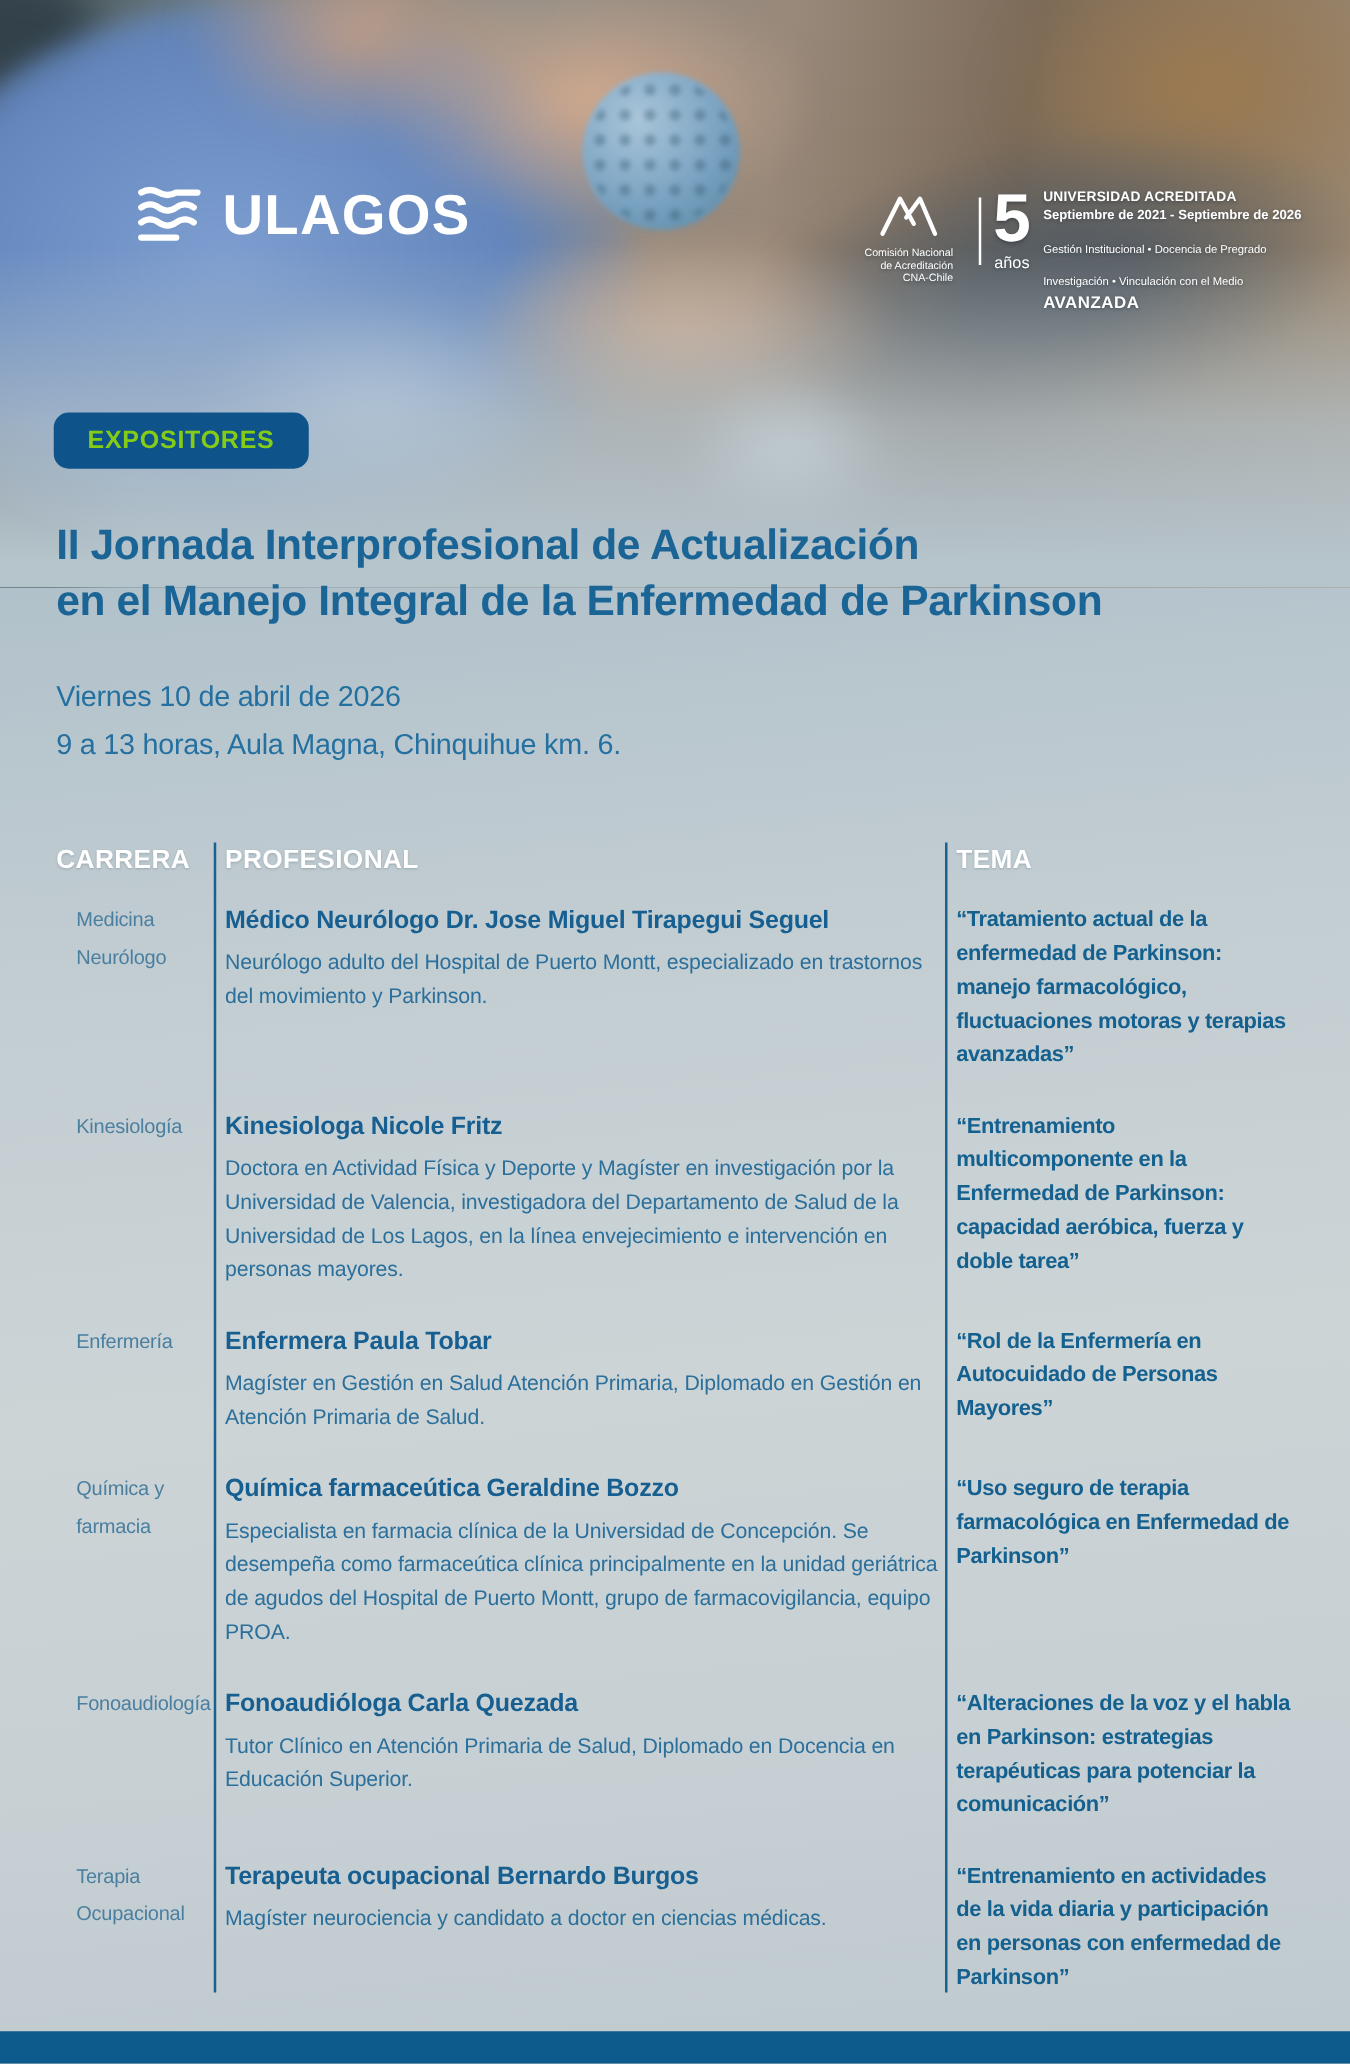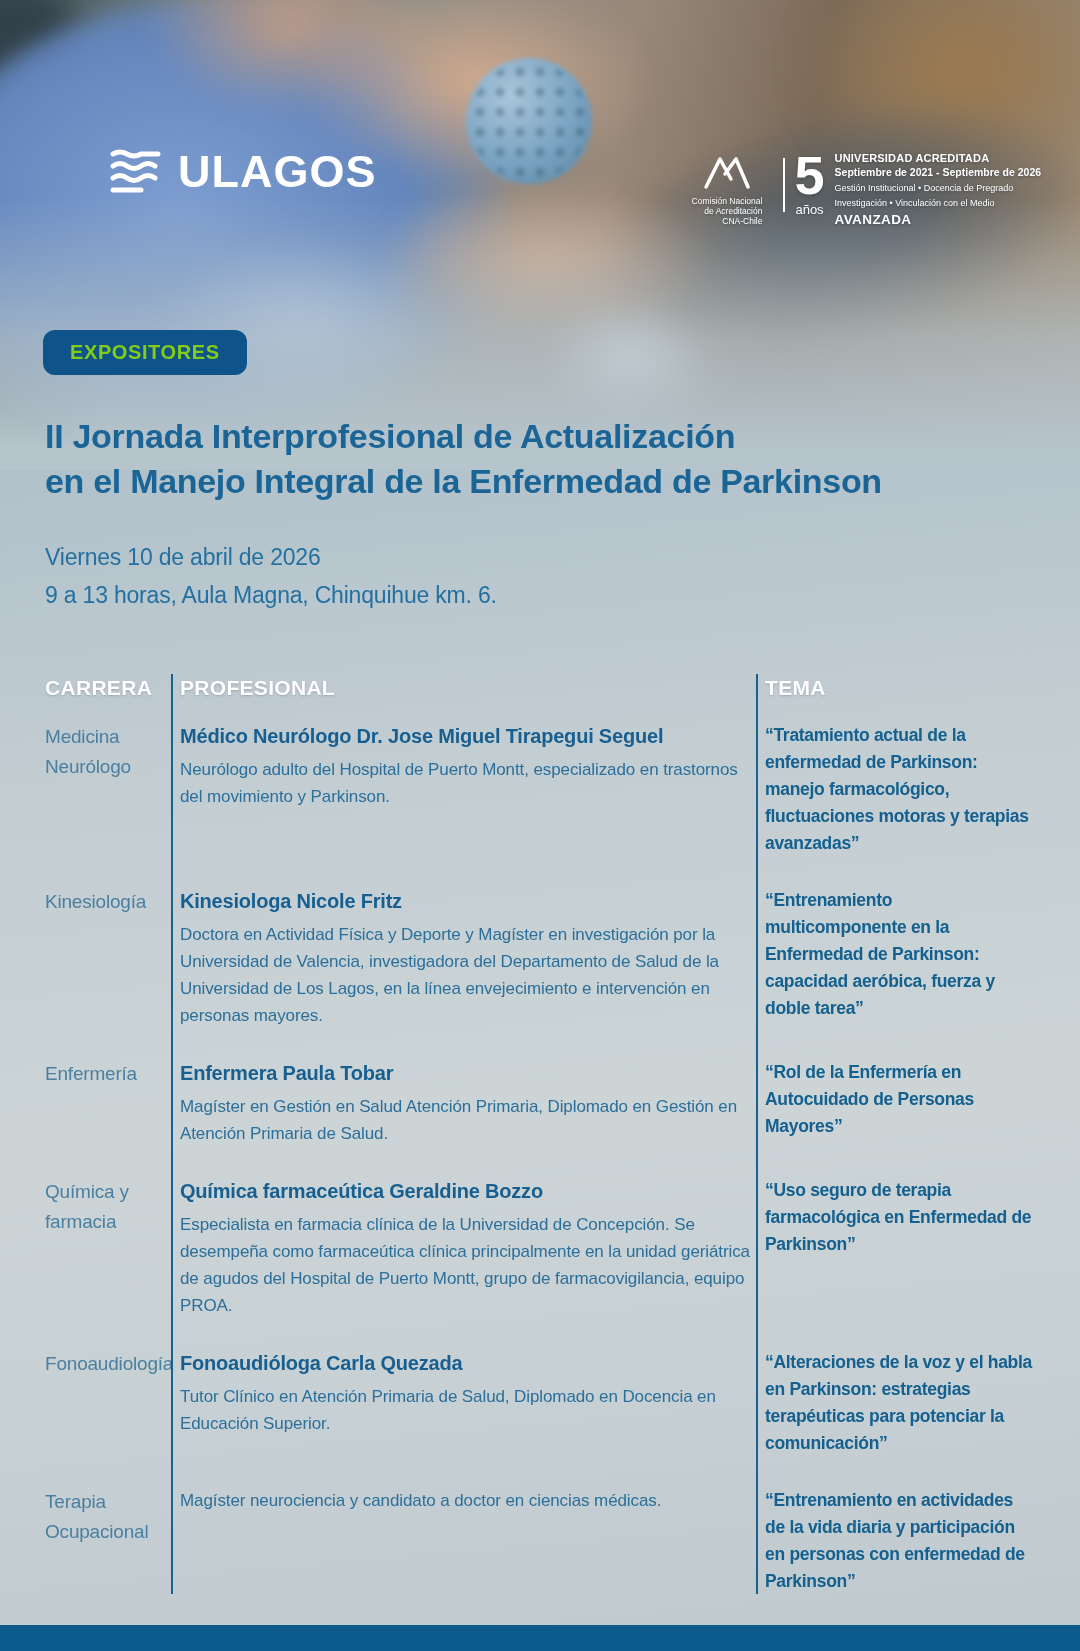--- a/index.html
+++ b/index.html
@@ -43,41 +43,41 @@
     text-shadow:0 1px 3px rgba(30,40,50,.45); }
   .cna { display:flex; flex-direction:column; align-items:center; width:92px; margin-top:6px; }
   .cna-lines { font-size:8.5px; line-height:10px; text-align:right; margin-top:2px; }
   .acc-sep { width:1.5px; height:54px; background:#ffffff; margin-top:8px; }
   .acc-num { display:flex; flex-direction:column; align-items:center; margin-top:2px; }
   .num5 { font-size:54px; font-weight:700; line-height:46px; }
   .anios { font-size:13px; margin-top:4px; }
   .acc-text { display:flex; flex-direction:column; margin-top:2px; }
   .acc-title { font-size:11px; font-weight:800; letter-spacing:.2px; }
   .acc-period { font-size:10.5px; font-weight:700; margin-top:2px; }
-  .acc-line { font-size:9px; margin-top:5px; }
+  .acc-line { font-size:9px; margin-top:16px; }
   .acc-level { font-size:13.5px; font-weight:800; margin-top:4px; letter-spacing:.4px; }
 
   
   .expositores { position:absolute; left:43px; top:330px; background:#0e548a; color:#84cc16;
     font-size:20px; font-weight:700; letter-spacing:.6px; padding:11px 27px; border-radius:12px; }
 
   
   .content { position:absolute; left:45px; top:414px; width:990px; }
   .title { font-size:34px; font-weight:700; color:#1a6496; line-height:1.33; letter-spacing:-0.3px; }
   .when { margin-top:34px; font-size:23px; color:#2470a0; line-height:38px; letter-spacing:-0.2px; }
 
   .table-wrap { position:relative; margin-top:62px; }
   .vline { position:absolute; top:-2px; width:2px; height:920px; background:#19618f; }
   .vline.v1 { left:126px; } .vline.v2 { left:711px; }
   .t-head, .t-row { display:grid; grid-template-columns:125px 575px auto; column-gap:10px; }
   .t-head { margin-bottom:22px; }
   .t-head span { font-size:21px; font-weight:700; color:#ffffff; letter-spacing:.3px;
     text-shadow:0 1px 2px rgba(70,90,100,.30); }
   .t-row { margin-bottom:30px; }
-  .carrera { font-size:19px; color:#4a7fa0; line-height:30px; white-space:pre-line; letter-spacing:-0.2px; }
+  .carrera { font-size:16px; color:#4a7fa0; line-height:30px; white-space:pre-line; letter-spacing:-0.2px;margin-left:16px; }
   .prof-name { font-size:20px; font-weight:700; color:#175f90; line-height:29px; margin-bottom:5px; letter-spacing:-0.2px; }
   .prof-desc { font-size:17px; color:#2b6f9b; line-height:27px; letter-spacing:-0.1px; }
   .tema { font-size:17.5px; font-weight:700; color:#14608f; line-height:27px; letter-spacing:-0.3px; }
 
   .bottom-bar { position:absolute; left:0; bottom:0; width:1080px; height:26px; background:#0d5a8c; }
 </style>
 </head>
 <body>
 
 <div class="poster">
@@ -206,20 +206,21 @@
           <div class="prof-name">Fonoaudióloga Carla Quezada</div>
           <div class="prof-desc">Tutor Clínico en Atención Primaria de Salud, Diplomado en Docencia en Educación Superior.</div>
         </div>
         <div class="tema">“Alteraciones de la voz y el habla en Parkinson: estrategias terapéuticas para potenciar la comunicación”</div>
       </div>
 
       <div class="t-row">
         <div class="carrera">Terapia
 Ocupacional</div>
         <div>
+          <div class="prof-name">Terapeuta ocupacional Bernardo Burgos</div>
           <div class="prof-desc">Magíster neurociencia y candidato a doctor en ciencias médicas.</div>
         </div>
         <div class="tema">“Entrenamiento en actividades de la vida diaria y participación en personas con enfermedad de Parkinson”</div>
       </div>
 
       <div class="t-row">
         <div class="carrera">Nutrición
 y dietética</div>
         <div>
           <div class="prof-name">Nutricionista Katherine García Alvarado</div>

